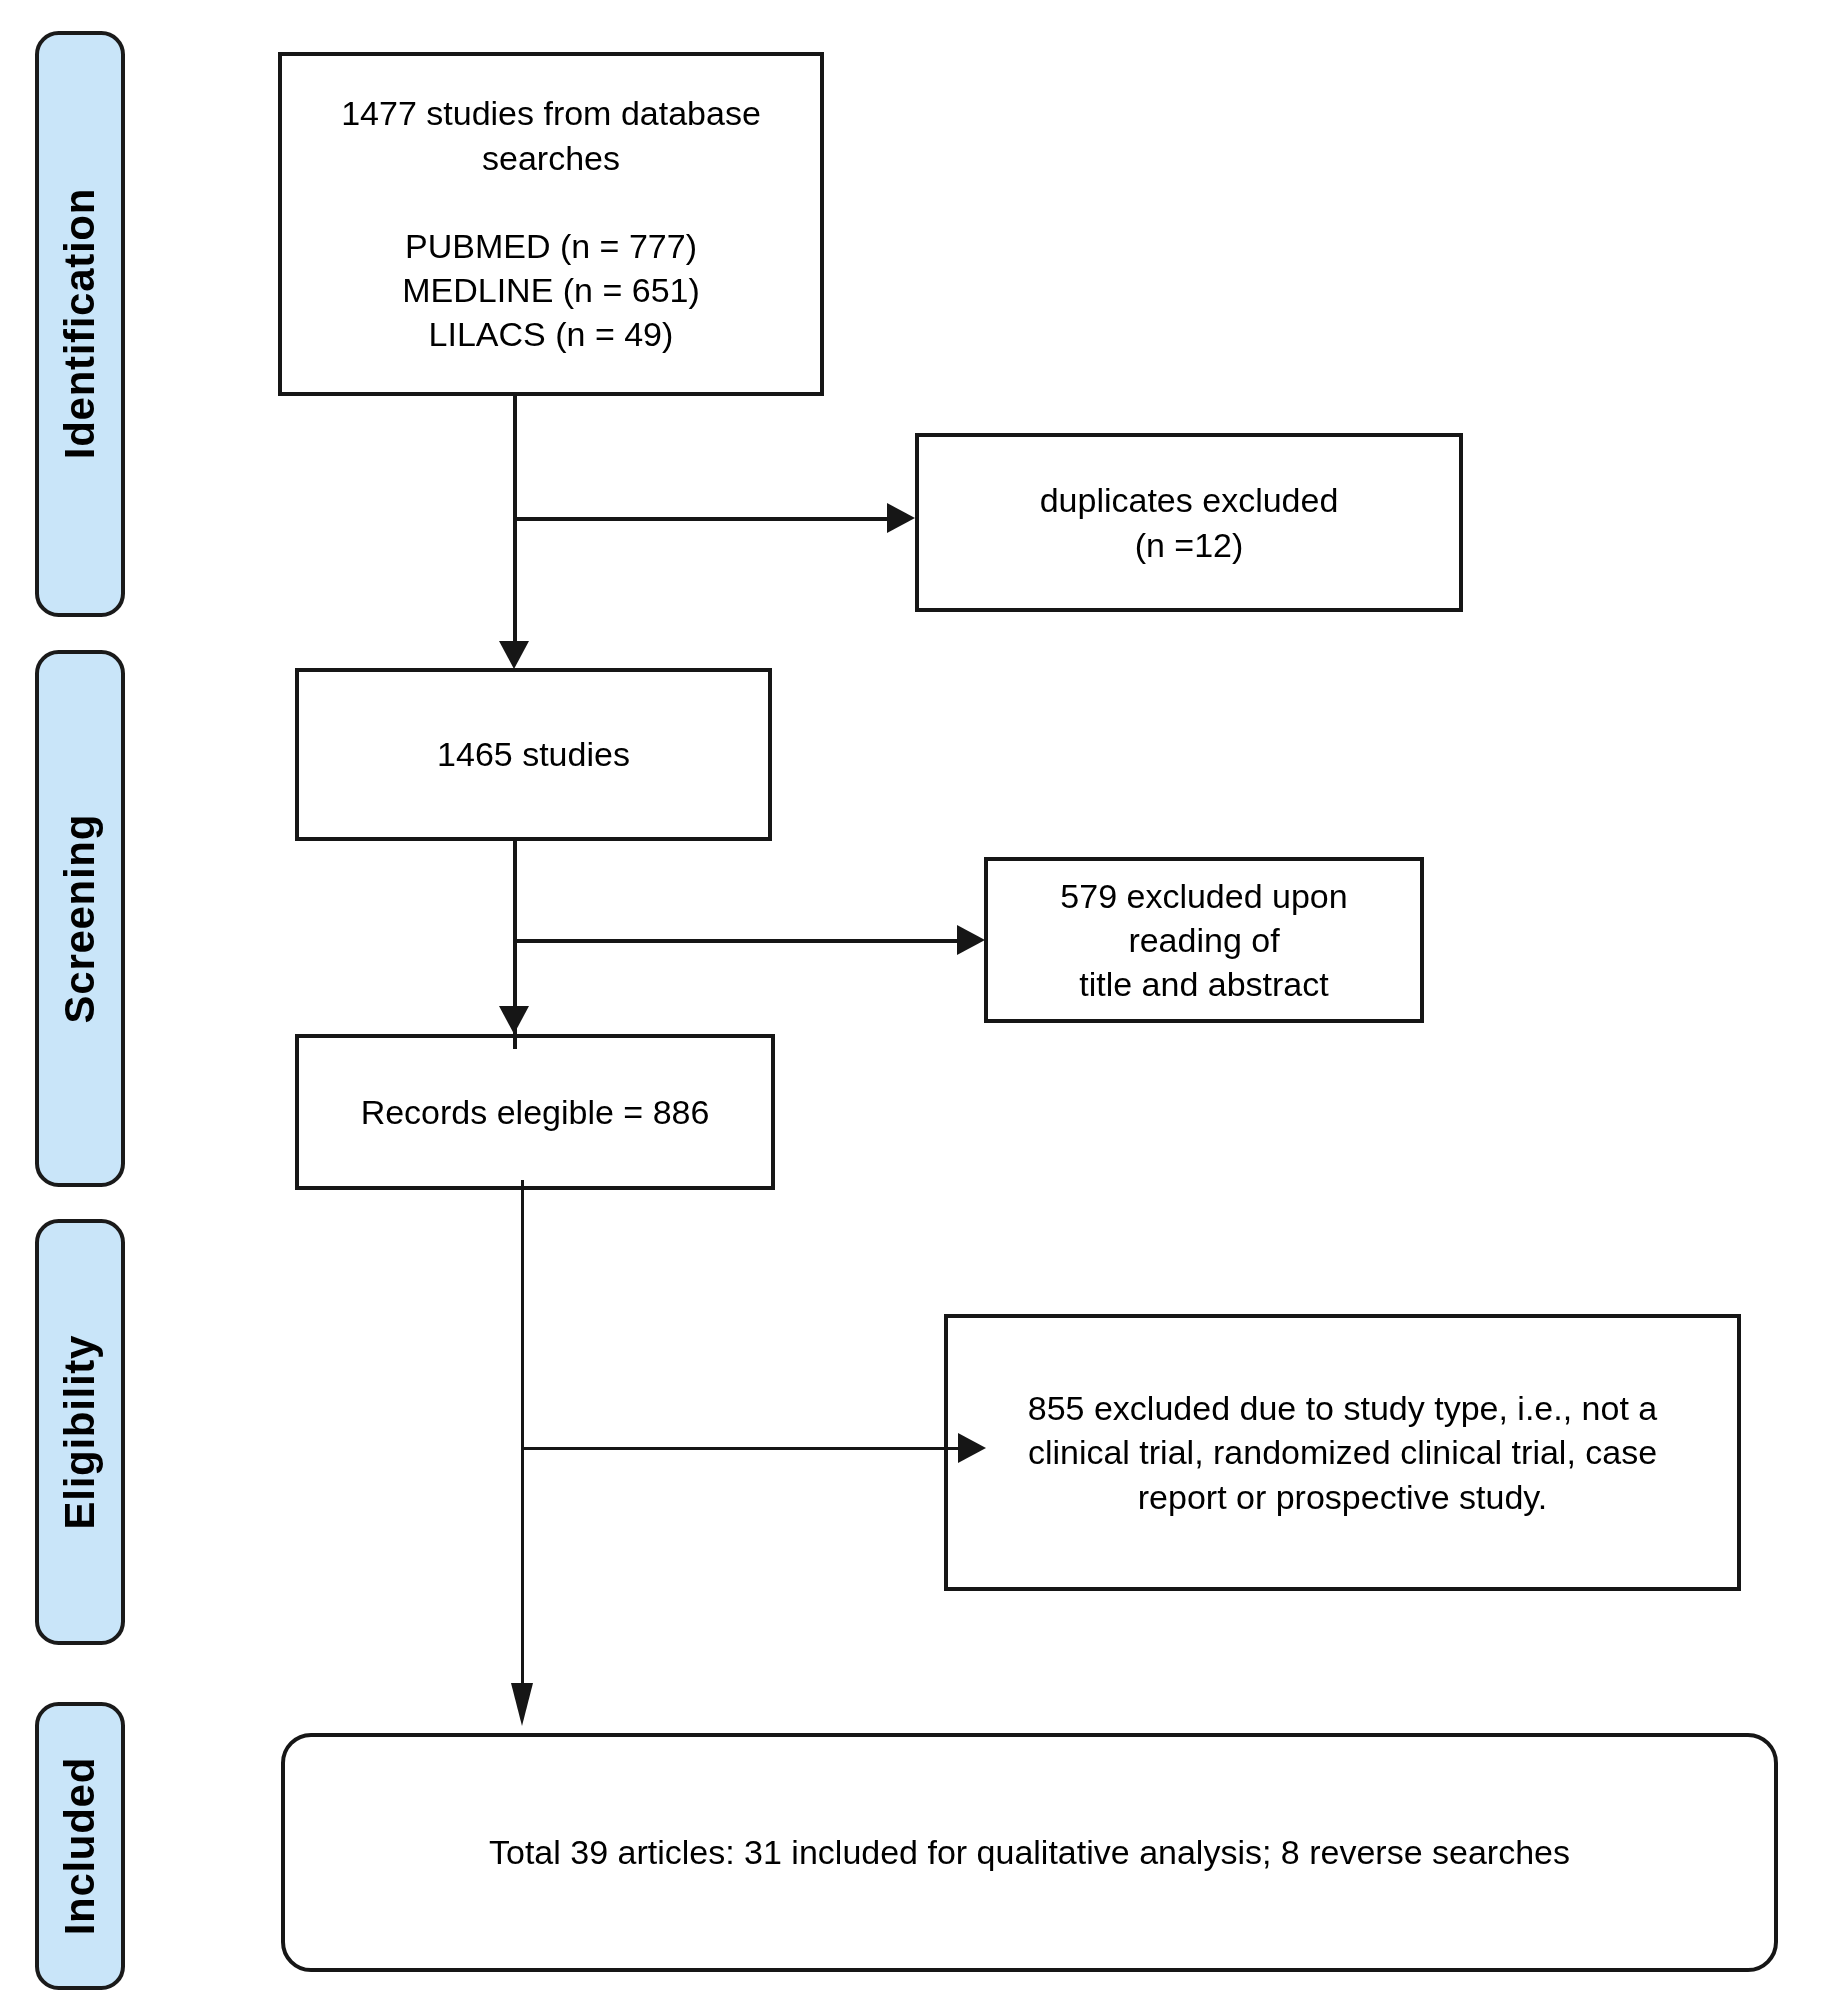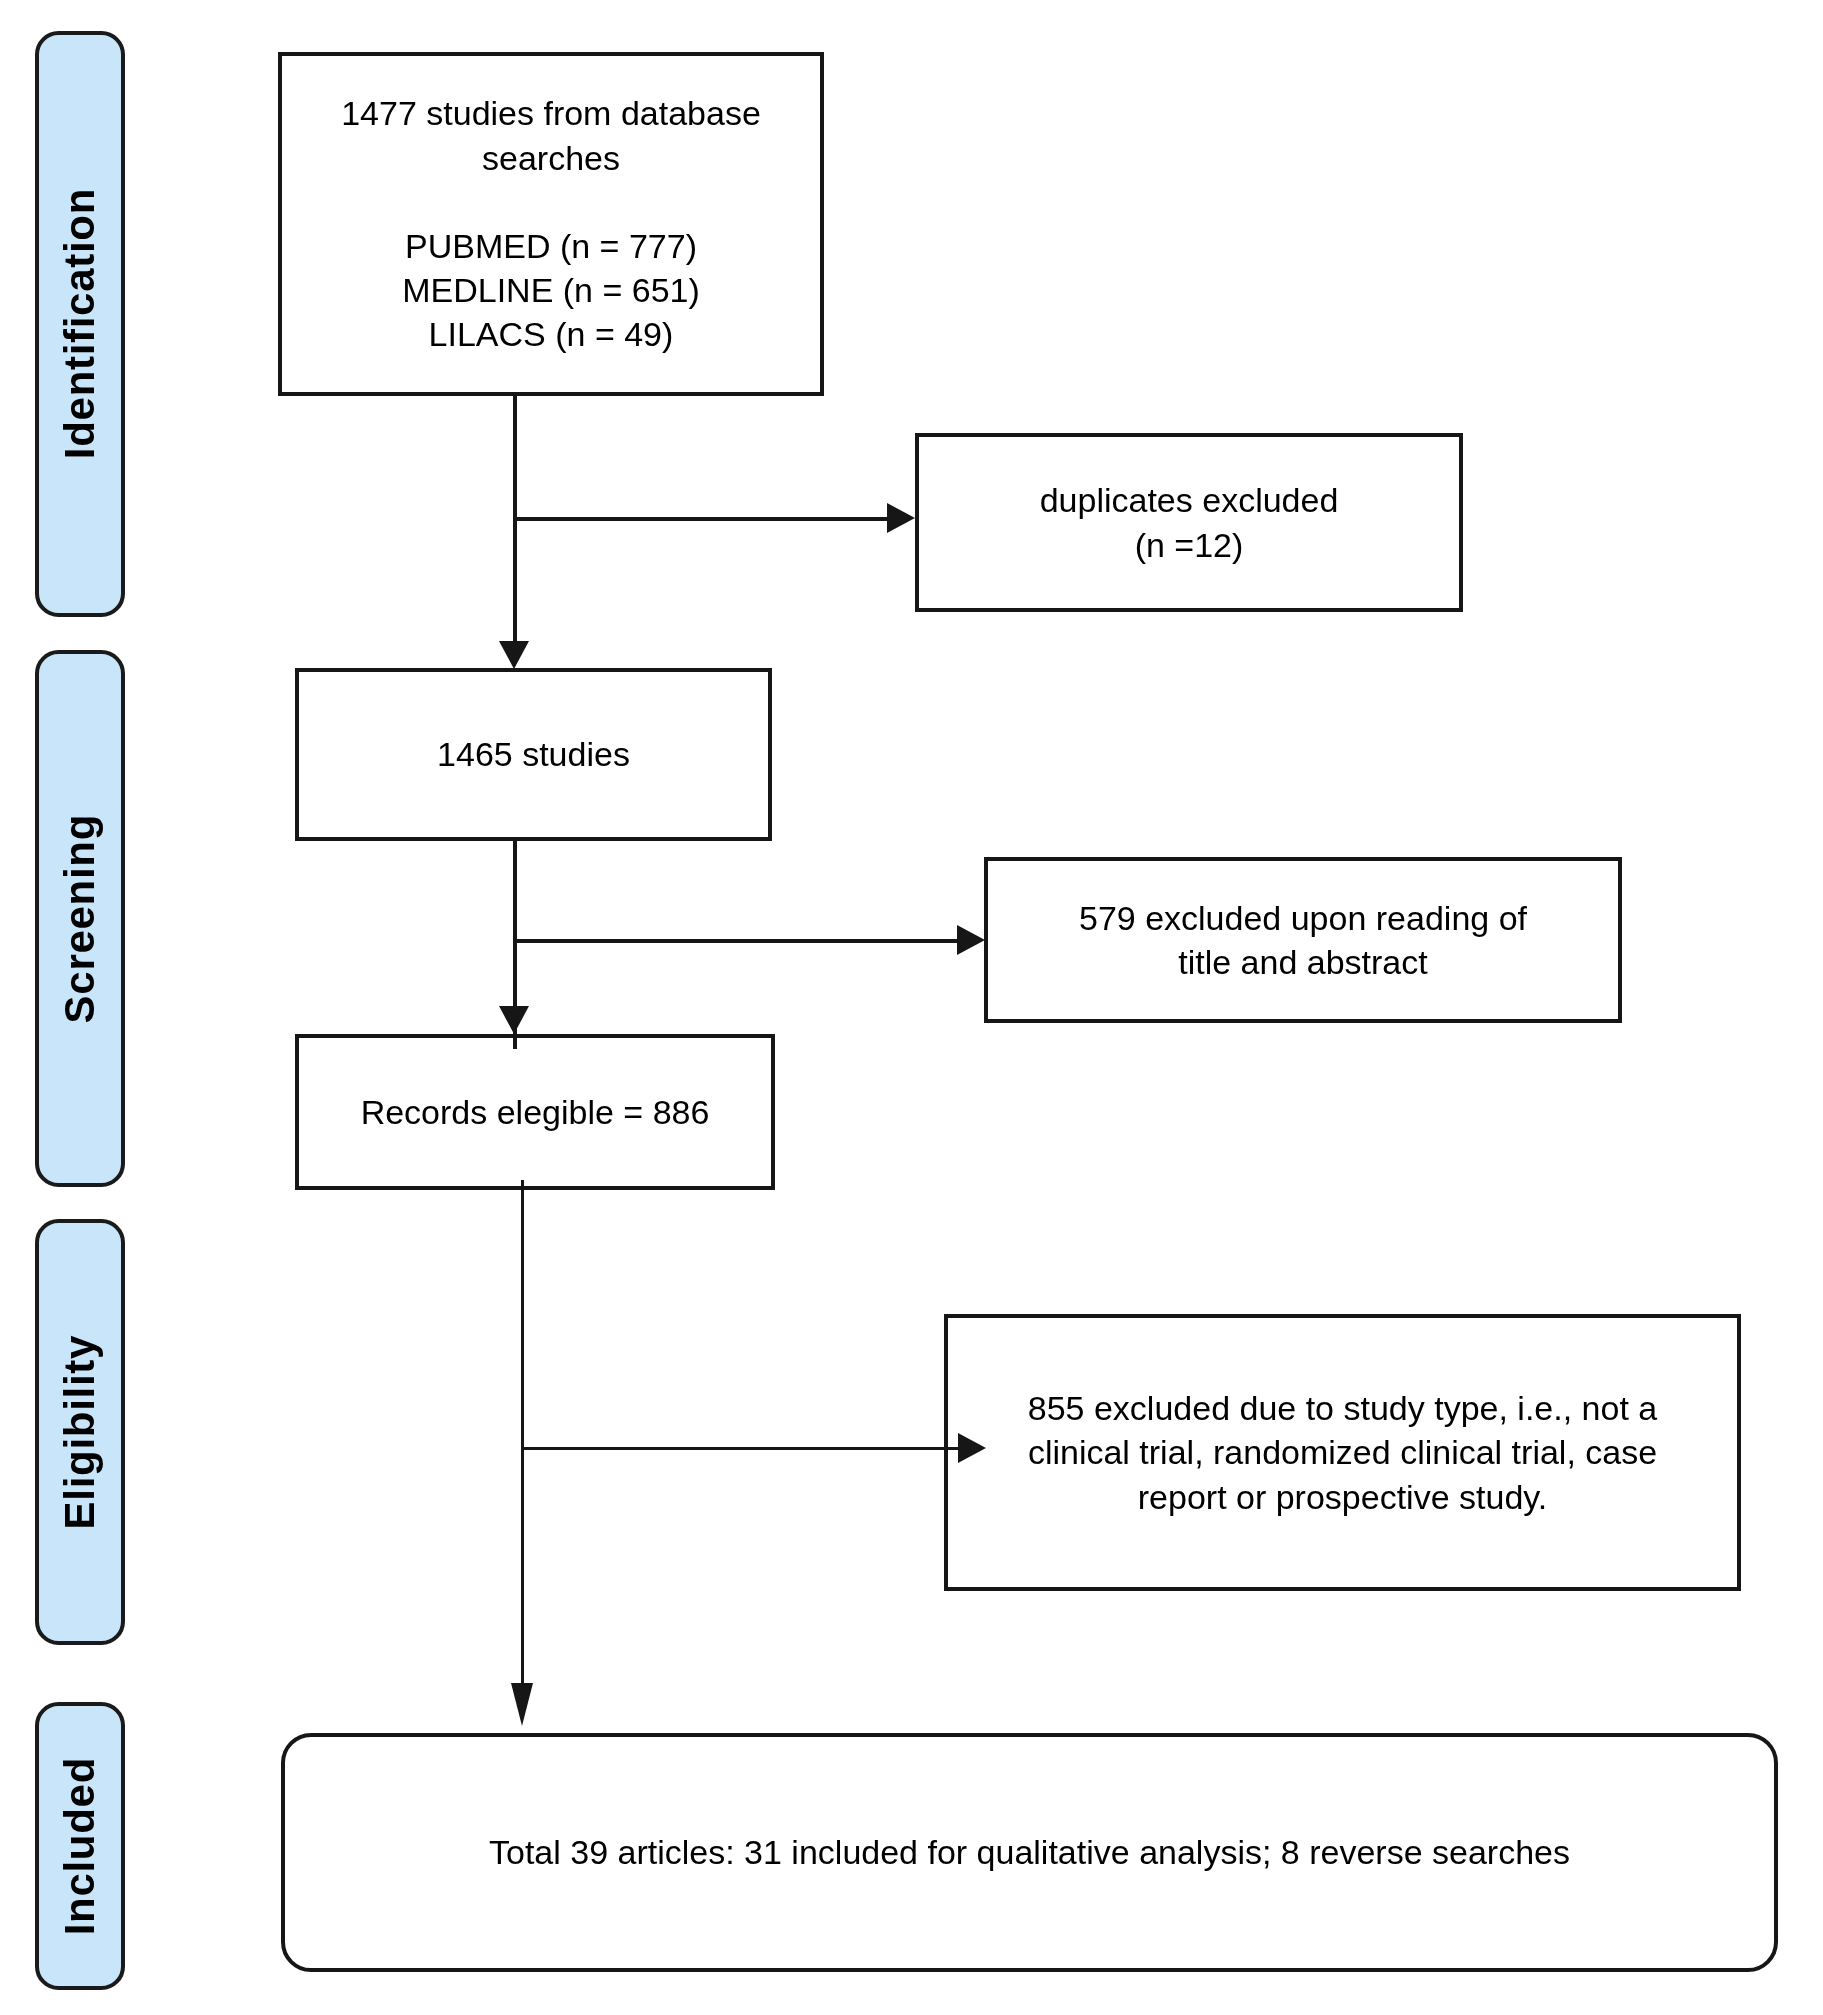--- a/index.html
+++ b/index.html
@@ -129,21 +129,21 @@
 
   <div class="flow-box" style="left:915px; top:433px; width:548px; height:179px;text-align:center;">
     <div class="box-text">duplicates excluded
 (n =12)</div>
   </div>
 
   <div class="flow-box" style="left:295px; top:668px; width:477px; height:173px;justify-content:center;">
     <div class="box-text">1465 studies</div>
   </div>
 
-  <div class="flow-box" style="left:984px; top:857px; width:638px; height:166px;">
+  <div class="flow-box" style="left:984px; top:857px; width:440px; height:166px;justify-content:flex-end;">
     <div class="box-text">579 excluded upon reading of
 title and abstract</div>
   </div>
 
   <div class="flow-box" style="left:295px; top:1034px; width:480px; height:156px;">
     <div class="box-text">Records elegible = 886</div>
   </div>
 
   <div class="flow-box" style="left:944px; top:1314px; width:797px; height:277px;">
     <div class="box-text">855 excluded due to study type, i.e., not a

